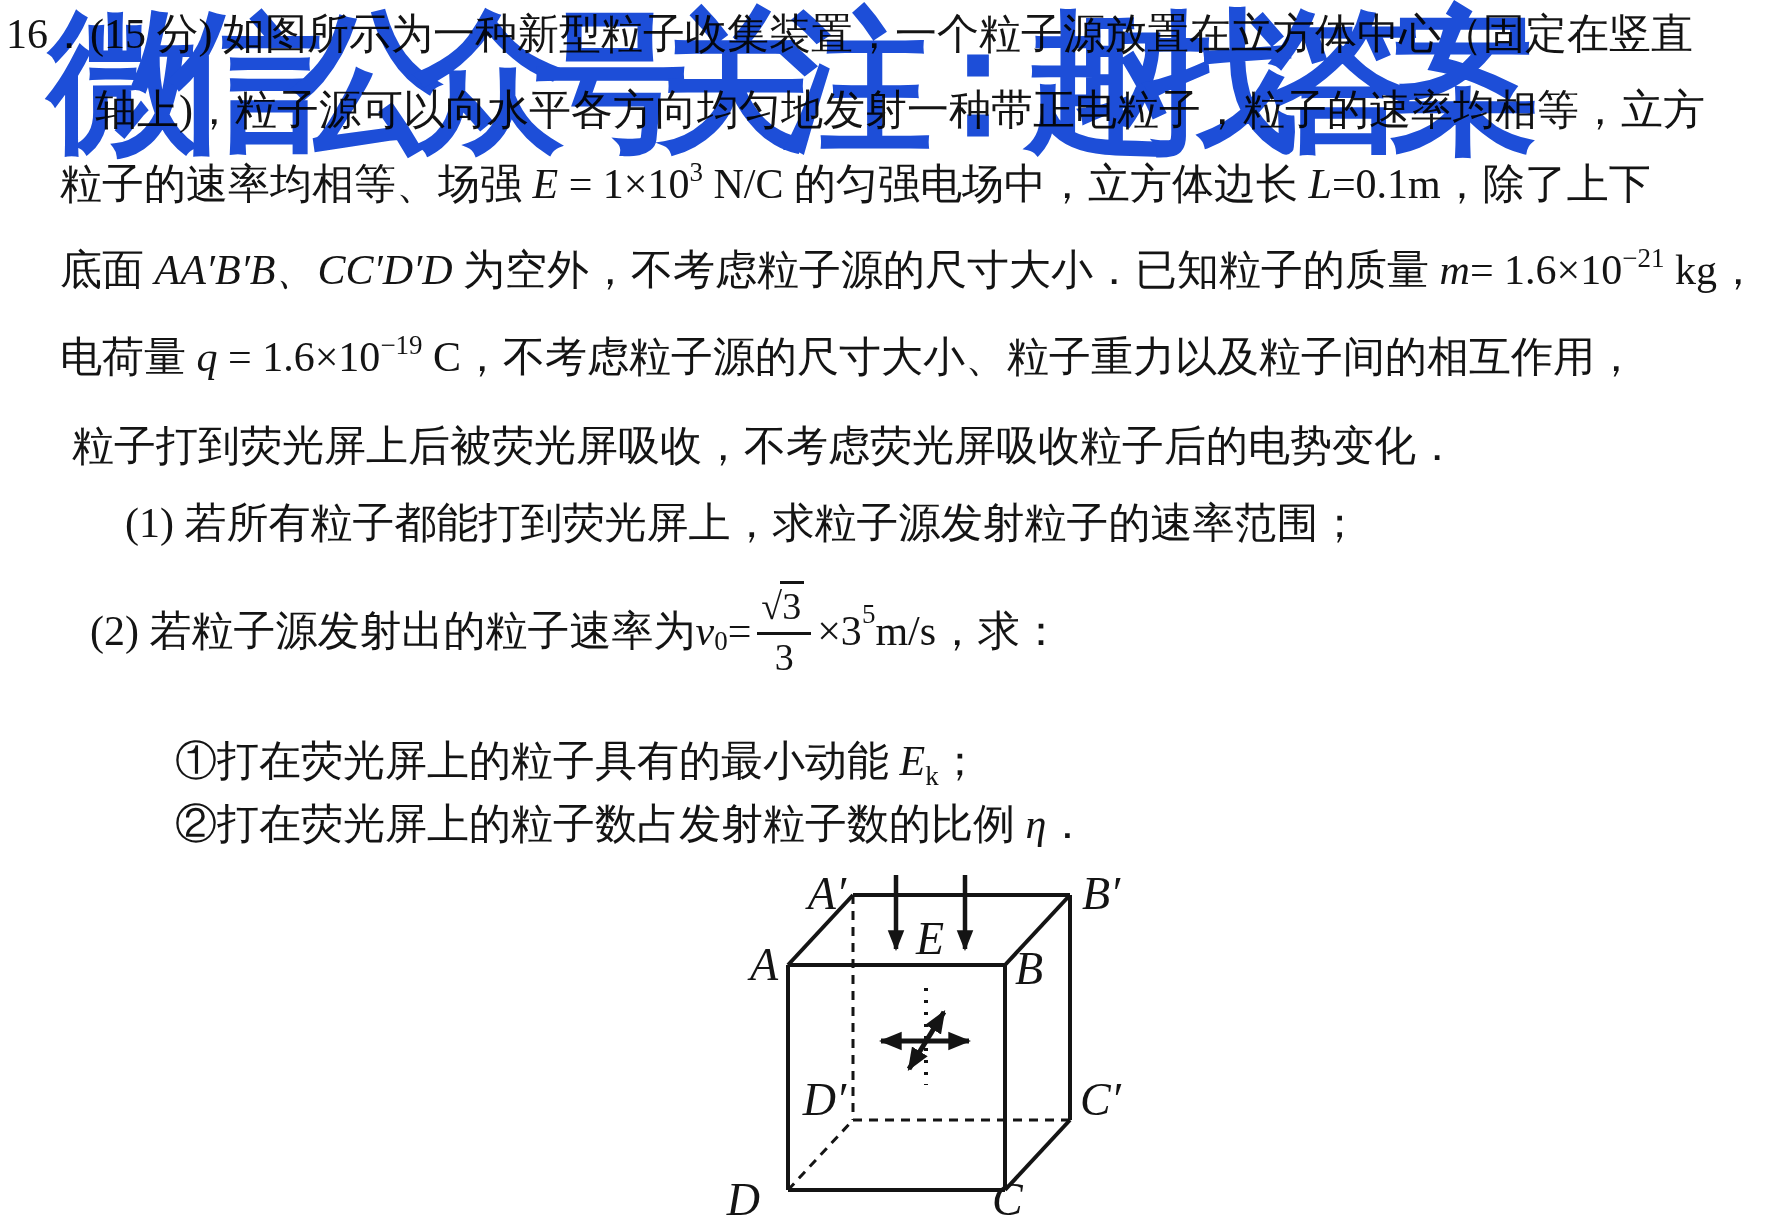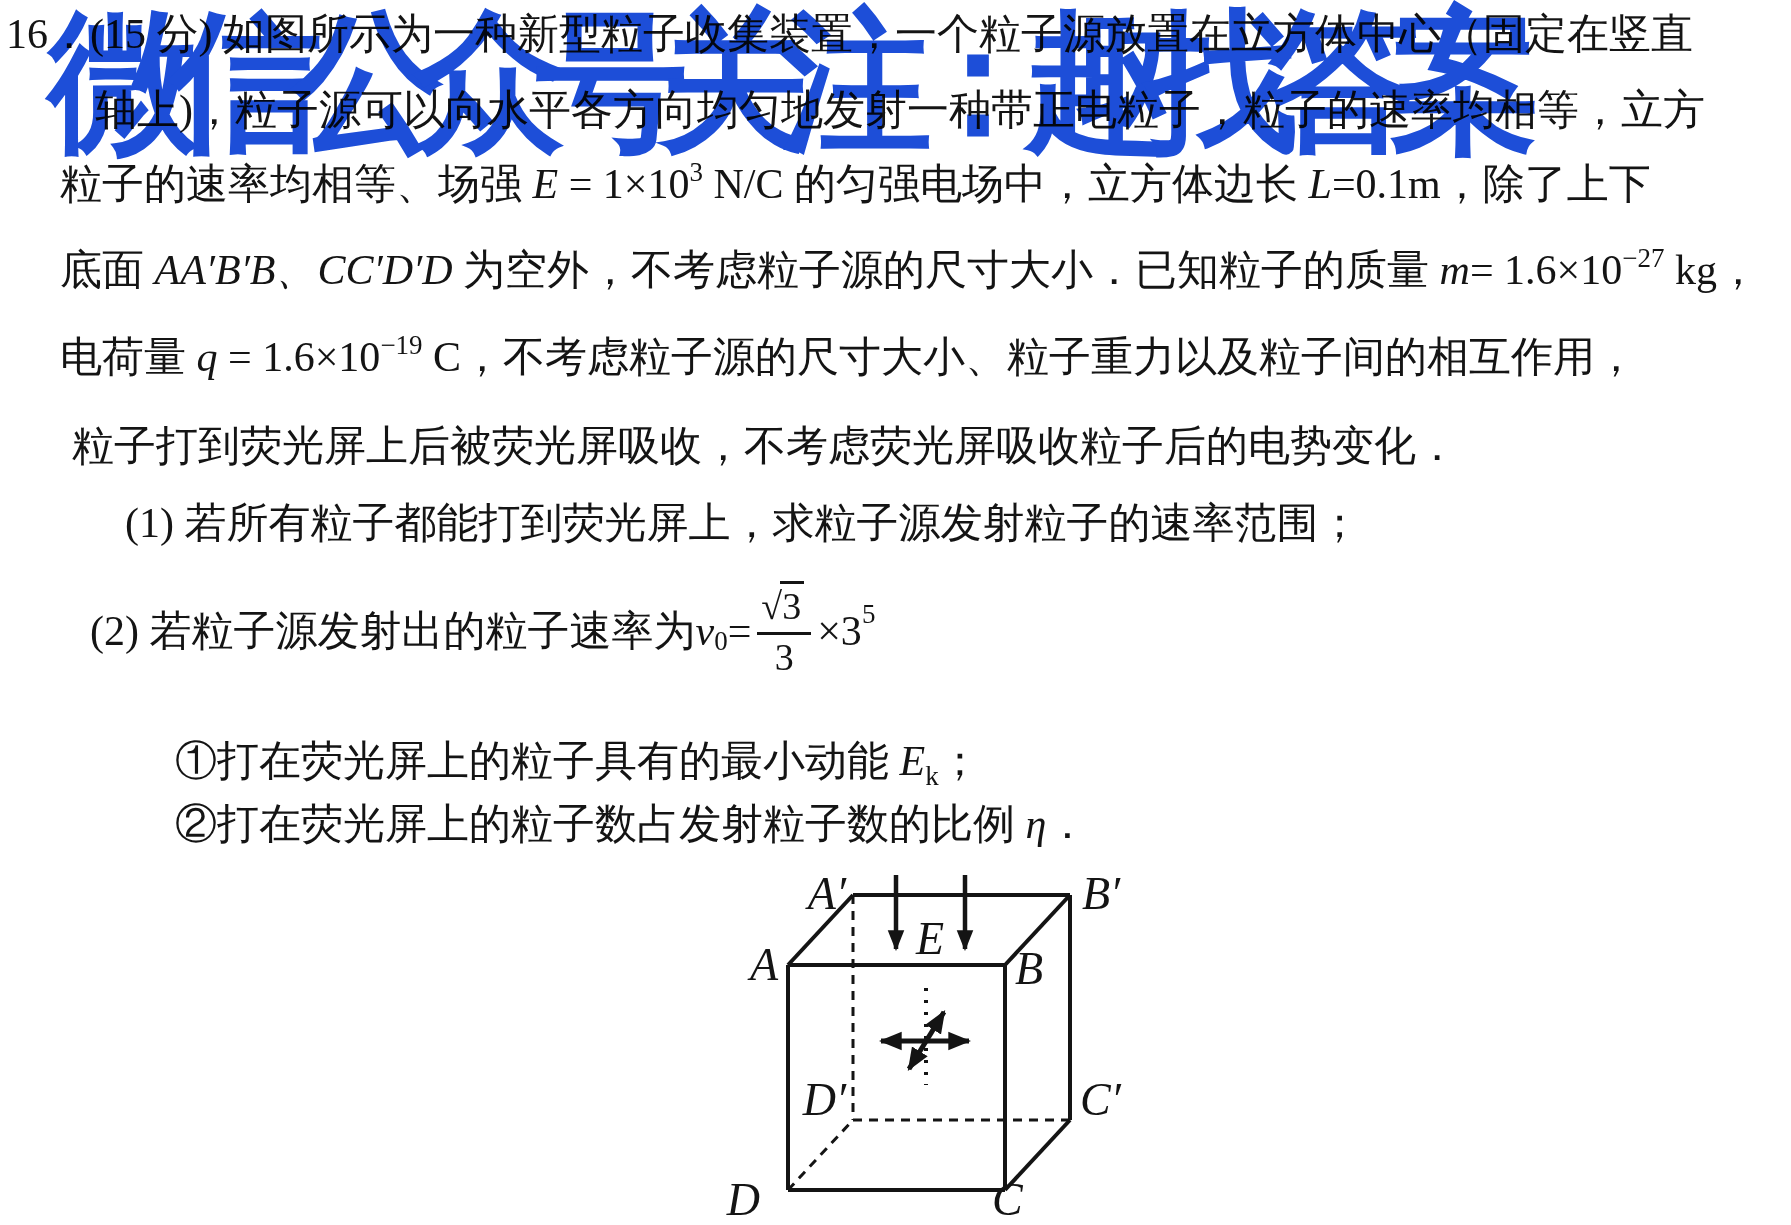--- a/index.html
+++ b/index.html
@@ -63,21 +63,21 @@
 
 <div class="line" style="left:95px; top:84px;">
   <span>轴上)，粒子源可以向水平各方向均匀地发射一种带正电粒子，粒子的速率均相等，立方</span>
 </div>
 
 <div class="line" style="left:60px; top:158px;">
   <span>粒子的速率均相等、场强 </span><span class="var">E</span><span> = 1×10</span><span class="sup">3</span><span> N/C 的匀强电场中，立方体边长 </span><span class="var">L</span><span>=0.1m，除了上下</span>
 </div>
 
 <div class="line" style="left:60px; top:244px;">
-  <span>底面 </span><span class="var">AA′B′B、CC′D′D</span><span> 为空外，不考虑粒子源的尺寸大小．已知粒子的质量 </span><span class="var">m</span><span>= 1.6×10</span><span class="sup">−27</span><span> kg，</span>
+  <span>底面 </span><span class="var">AA′B′B、CC′D′D</span><span> 为空外，不考虑粒子源的尺寸大小．已知粒子的质量 </span><span class="var">m</span><span>= 1.6×10</span><span class="sup">−21</span><span> kg，</span>
 </div>
 
 <div class="line" style="left:60px; top:331px;">
   <span>电荷量 </span><span class="var">q</span><span> = 1.6×10</span><span class="sup">−19</span><span> C，不考虑粒子源的尺寸大小、粒子重力以及粒子间的相互作用，</span>
 </div>
 
 <div class="line" style="left:72px; top:420px;">
   <span>粒子打到荧光屏上后被荧光屏吸收，不考虑荧光屏吸收粒子后的电势变化．</span>
 </div>
 
@@ -89,20 +89,21 @@
   <span>(2) 若粒子源发射出的粒子速率为 </span>
     <span class="var">v</span>
     <span class="sub">0</span>
     <span> = </span>
     <span class="frac">
       <span class="num"><span>√</span><span class="radicand">3</span></span>
       <span class="den">3</span>
     </span>
     <span>×3</span>
     <span class="sup">5</span>
+    <span> m/s，求：</span>
 </div>
 
 <div class="line" style="left:175px; top:716px;margin-top:19px;">
   <span>①打在荧光屏上的粒子具有的最小动能 </span><span class="var">E</span><span class="sub">k</span><span>；</span>
 </div>
 
 <div class="line" style="left:175px; top:798px;">
   <span>②打在荧光屏上的粒子数占发射粒子数的比例 </span><span class="var">η</span><span>．</span>
 </div>
 

